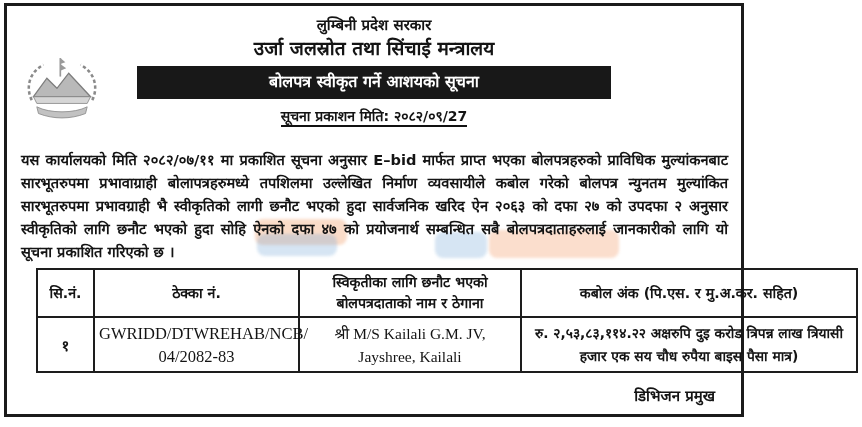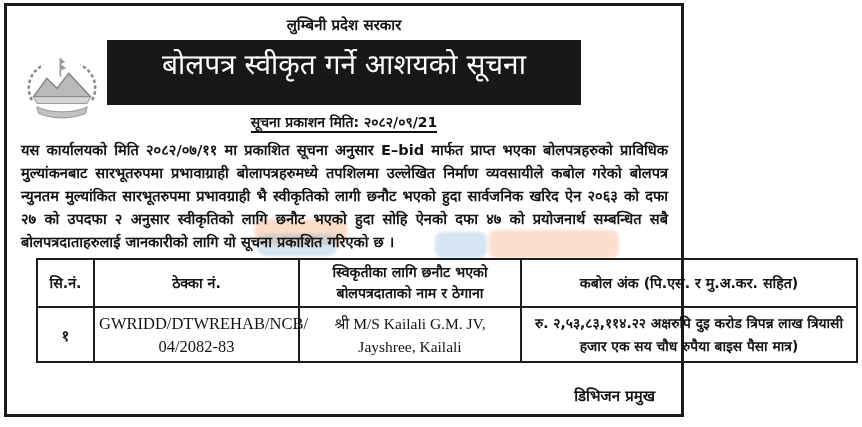--- a/index.html
+++ b/index.html
@@ -1,29 +1,29 @@
 <!DOCTYPE html>
 <html><head>
 <meta charset="utf-8">
 <style>
   html,body{margin:0;padding:0;background:#ffffff;}
   body{width:862px;height:427px;position:relative;overflow:hidden;
        font-family:"DejaVu Sans","Liberation Serif",sans-serif;color:#141414;}
-  .sheet{position:absolute;left:4px;top:3px;width:680px;height:414px;
+  .sheet{position:absolute;left:4px;top:3px;width:740px;height:414px;
          border:3px solid #1b1b1b;background:#fff;box-sizing:border-box;}
   .hdr{position:relative;text-align:center;padding-top:9px;}
   .gov-line{font-size:15px;font-weight:bold;line-height:20px;}
   .ministry-line{font-size:19px;font-weight:600;line-height:26px;}
   .office-line{font-size:25px;font-weight:800;line-height:34px;letter-spacing:-0.2px;}
   .banner{margin:5px auto 0;width:474px;background:#181818;color:#ffffff;
-          font-size:28px;font-weight:400;text-align:center;padding:4px 0 23px;}
+          font-size:16px;font-weight:700;text-align:center;padding:4px 0 7px;}
   .pubdate{margin-top:7px;text-align:center;font-size:14px;font-weight:bold;}
   .pubdate span{border-bottom:2px solid #111;padding-bottom:1px;}
   .emblem{position:absolute;left:12px;top:42px;width:86px;height:84px;}
-  .bodytext{margin:7px 13px 0 14px;text-align:justify;font-size:14.6px;
+  .bodytext{margin:23px 13px 0 14px;text-align:justify;font-size:14.6px;
             line-height:23px;font-weight:600;position:relative;z-index:2;}
   
   .wm{position:absolute;border-radius:8px;filter:blur(1.5px);z-index:1;}
   .wm.o1{left:248px;top:213px;width:92px;height:26px;background:rgba(238,128,60,0.28);}
   .wm.b1{left:250px;top:228px;width:80px;height:22px;background:rgba(120,170,215,0.30);}
   .wm.b2{left:428px;top:226px;width:52px;height:26px;background:rgba(120,170,215,0.30);}
   .wm.o2{left:482px;top:224px;width:130px;height:28px;background:rgba(238,128,60,0.26);}
   table.notice{border-collapse:collapse;margin:5px 13px 0 29px;width:820px;
                table-layout:fixed;position:relative;z-index:2;}
   table.notice th,table.notice td{border:2px solid #1d1d1d;text-align:center;
@@ -62,23 +62,24 @@
         <rect x="47" y="12" width="2" height="22"></rect>
       </g>
       <path d="M16 58 L32 36 L44 48 L58 30 L84 58 Z" fill="#b9b9b9" stroke="#7d7d7d" stroke-width="1.5"></path>
       <path d="M16 58 L84 58 L80 66 L20 66 Z" fill="#d6d6d6" stroke="#8a8a8a" stroke-width="1"></path>
       <path d="M20 70 C35 78 65 78 80 70 L78 78 C60 85 40 85 22 78 Z" fill="#c2c2c2" stroke="#8a8a8a" stroke-width="1"></path>
     </svg>
   </div>
 
   <div class="hdr">
     <div class="gov-line">लुम्बिनी प्रदेश सरकार</div>
+    <div class="ministry-line">उर्जा जलस्रोत तथा सिंचाई मन्त्रालय</div>
     <div class="banner">बोलपत्र स्वीकृत गर्ने आशयको सूचना</div>
     <div class="pubdate">
-      <span>सूचना प्रकाशन मिति: २०८२/०९/21</span>
+      <span>सूचना प्रकाशन मिति: २०८२/०९/27</span>
     </div>
   </div>
 
   <div class="bodytext">यस कार्यालयको मिति २०८२/०७/११ मा प्रकाशित सूचना अनुसार E–bid मार्फत प्राप्त भएका बोलपत्रहरुको प्राविधिक मुल्यांकनबाट सारभूतरुपमा प्रभावाग्राही बोलापत्रहरुमध्ये तपशिलमा उल्लेखित निर्माण व्यवसायीले कबोल गरेको बोलपत्र न्युनतम मुल्यांकित सारभूतरुपमा प्रभावग्राही भै स्वीकृतिको लागी छनौट भएको हुदा सार्वजनिक खरिद ऐन २०६३ को दफा २७ को उपदफा २ अनुसार स्वीकृतिको लागि छनौट भएको हुदा सोहि ऐनको दफा ४७ को प्रयोजनार्थ सम्बन्धित सबै बोलपत्रदाताहरुलाई जानकारीको लागि यो सूचना प्रकाशित गरिएको छ ।</div>
 
   <table class="notice">
     <colgroup>
       <col class="c-sn">
         <col class="c-contract">
         <col class="c-bidder">

